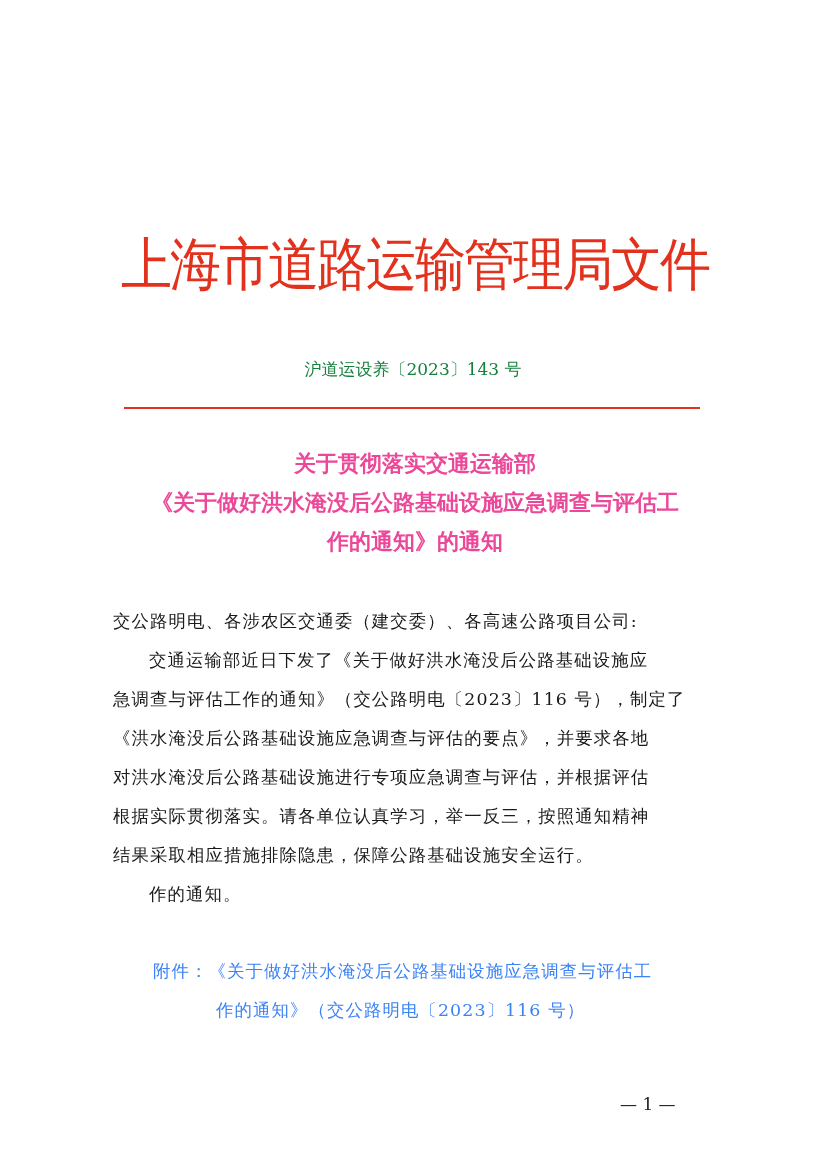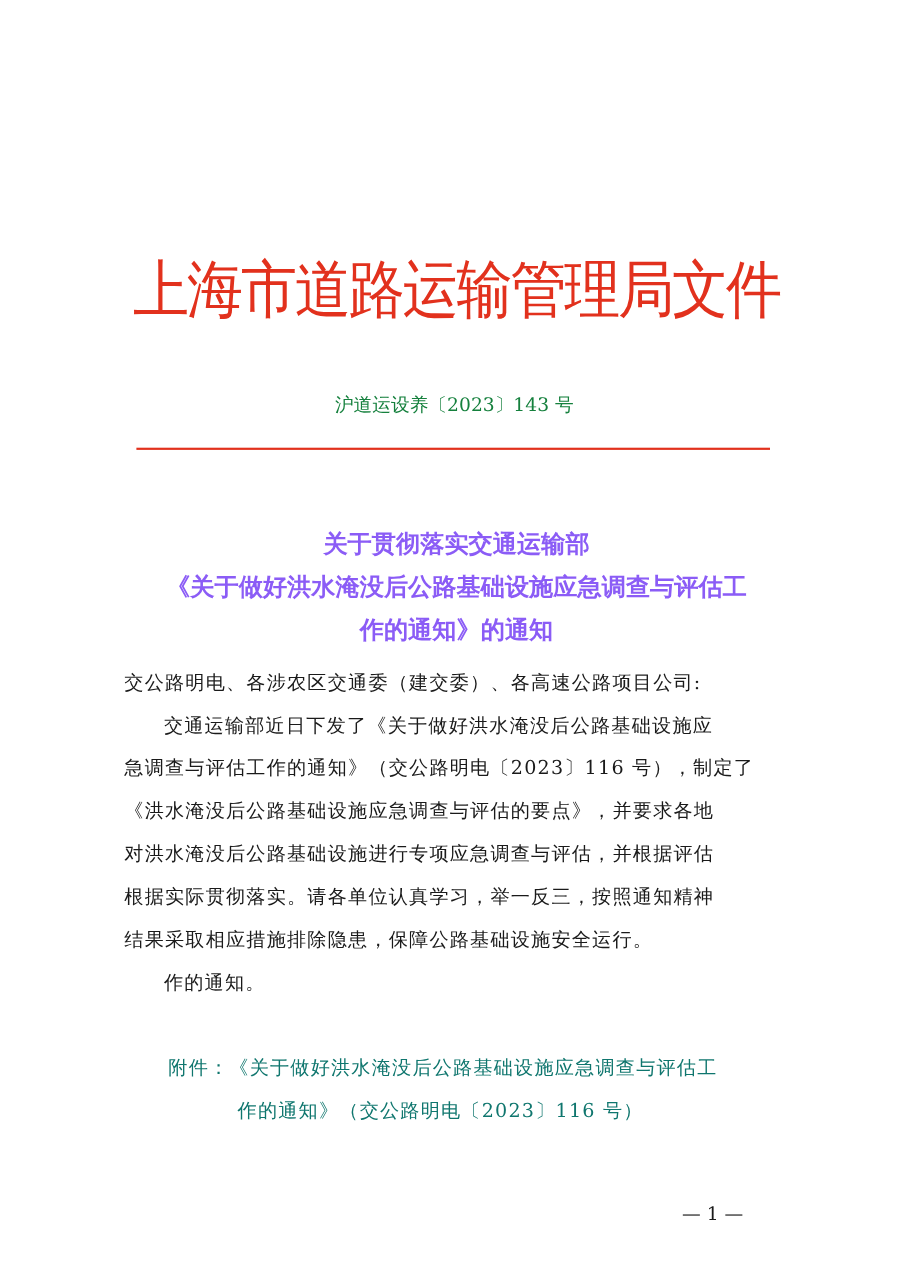--- a/index.html
+++ b/index.html
@@ -53,27 +53,27 @@
       left: 124px;
       top: 407px;
       width: 576px;
       height: 2px;
       background: #e2311d;
     }
     .title {
       position: absolute;
       left: 100px;
       width: 630px;
-      top: 476px;
+      top: 444px;
       text-align: center;
       font-family: "DejaVu Sans", "Liberation Sans", sans-serif;
       font-weight: bold;
       font-size: 22px;
       line-height: 39px;
-      color: #8b5cf6;
+      color: #ec4899;
     }
     .title .line { display: block; white-space: nowrap; }
     .body-text {
       position: absolute;
       left: 113px;
       width: 610px;
       font-size: 17.4px;
       color: #1a1a1a;
     }
     .body-text .line {
@@ -86,21 +86,21 @@
     .addressee { top: 602px; }
     .para { top: 641px; }
     .indent { padding-left: 36px; }
     .closing { top: 875px; }
     .attachment {
       position: absolute;
       left: 153px;
       top: 952px;
       width: 580px;
       font-size: 17.4px;
-      color: #0f766e;
+      color: #3b82f6;
     }
     .attachment .line {
       display: block;
       white-space: nowrap;
       height: 39px;
       line-height: 39px;
       letter-spacing: 1.1px;
     }
     .attachment .cont { padding-left: 63px; }
     .page-number {

